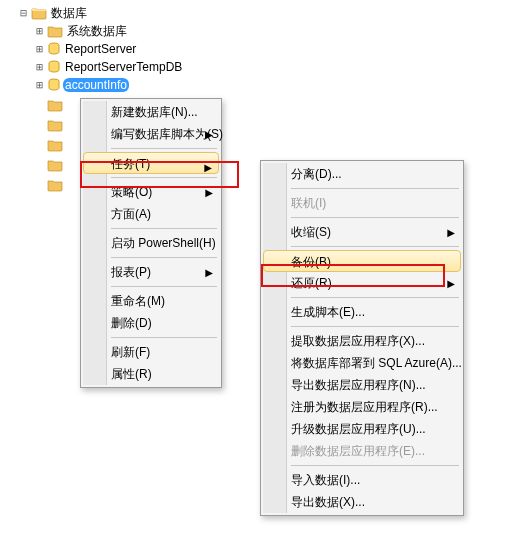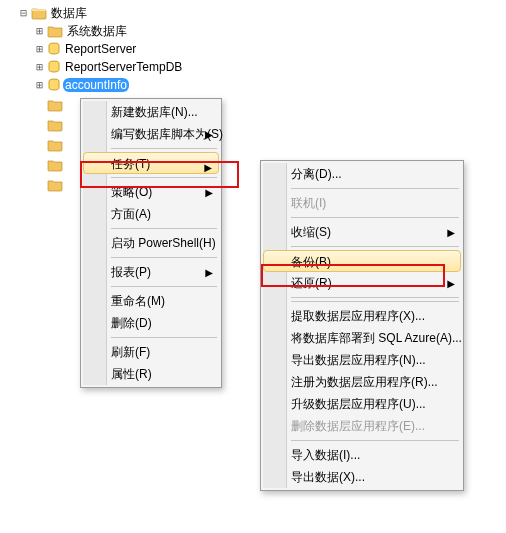--- a/index.html
+++ b/index.html
@@ -278,20 +278,23 @@
       </div>
       <div class="menu-sep"></div>
       <div class="menu-item highlight">
         <span>备份(B)...</span>
       </div>
       <div class="menu-item">
         <span>还原(R)</span>
         <span class="arrow">▶</span>
       </div>
       <div class="menu-sep"></div>
+      <div class="menu-item">
+        <span>生成脚本(E)...</span>
+      </div>
       <div class="menu-sep"></div>
       <div class="menu-item">
         <span>提取数据层应用程序(X)...</span>
       </div>
       <div class="menu-item">
         <span>将数据库部署到 SQL Azure(A)...</span>
       </div>
       <div class="menu-item">
         <span>导出数据层应用程序(N)...</span>
       </div>

